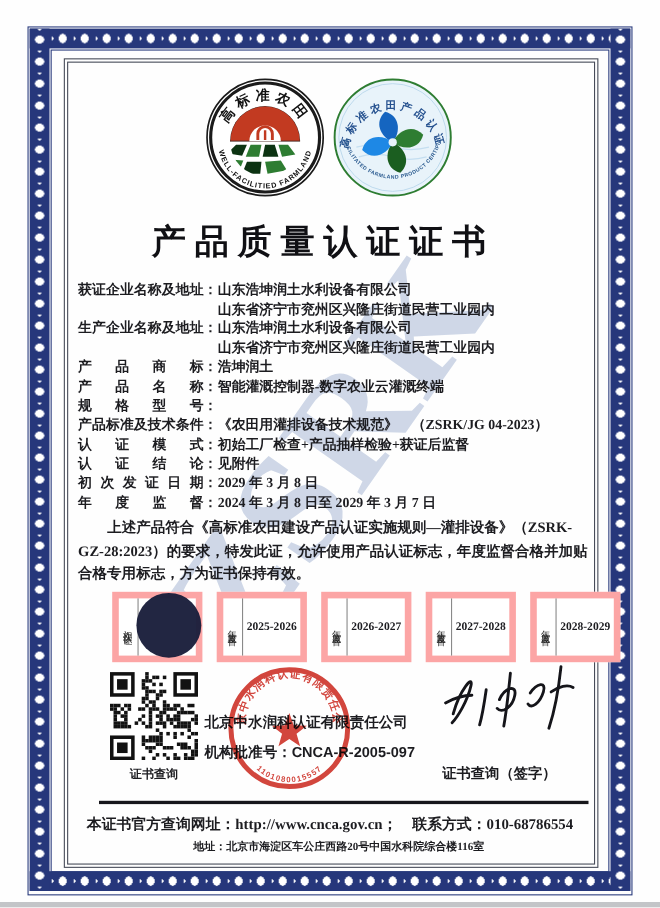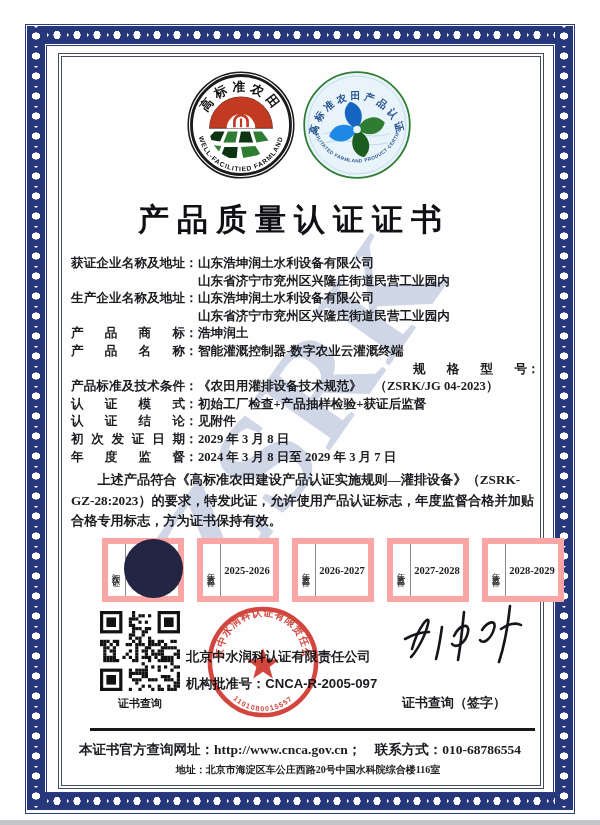--- a/index.html
+++ b/index.html
@@ -26,21 +26,21 @@
     font-size:140px;font-weight:700;letter-spacing:4px;color:#8fa3c8;opacity:.42;
     transform:rotate(-55deg);pointer-events:none;font-family:"Liberation Serif",serif;}
   
   .logo{position:absolute;top:70px;width:110px;height:110px;}
   .logo.l{left:186px}.logo.r{left:302px}
   .title{position:absolute;left:0;right:12px;top:186px;text-align:center;font-size:31px;font-weight:900;
     letter-spacing:8px;color:#101014;font-family:"Liberation Sans",sans-serif;margin-top:13px;}
   .certno{position:absolute;left:292px;top:234px;font-size:13px;font-weight:600;letter-spacing:.5px;}
   
   .fields{position:absolute;left:71px;right:60px;top:255px;font-size:12.6px;line-height:17.6px;}
-  .frow{display:flex;justify-content:flex-end;}
+  .frow{display:flex;}
   .flabel{flex:0 0 114px;font-weight:700;text-align:justify;text-align-last:justify;
     font-family:"Liberation Sans",sans-serif;white-space:nowrap;}
   .fcolon{flex:0 0 13px;font-weight:700;}
   .fval{flex:1;font-weight:600;}
   .statement{position:absolute;left:71px;right:60px;top:470px;font-size:13.2px;line-height:20.5px;
     text-indent:2em;font-weight:600;}
   
   .boxes{position:absolute;left:102px;top:538px;display:flex;gap:13px;}
   .sbox{position:relative;width:70px;height:52px;border:6px solid #fca5a5;background:#fff;display:flex;}
   .sbox .side{width:17px;border-right:1px solid #8a8a8a;display:flex;align-items:center;justify-content:center;

